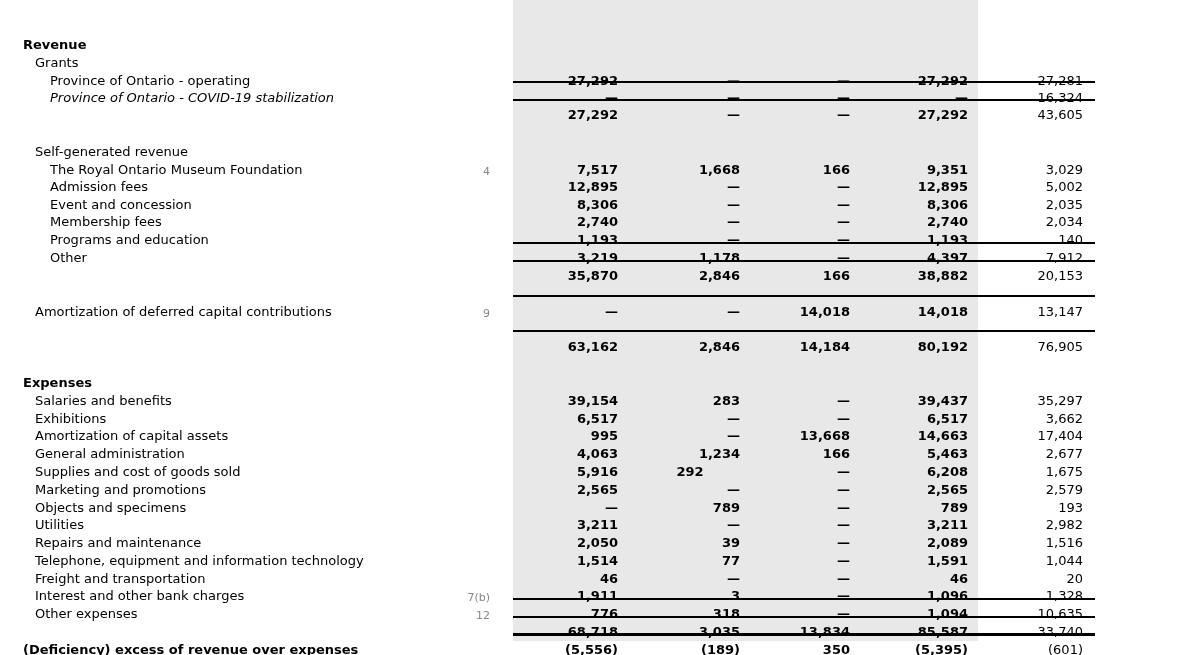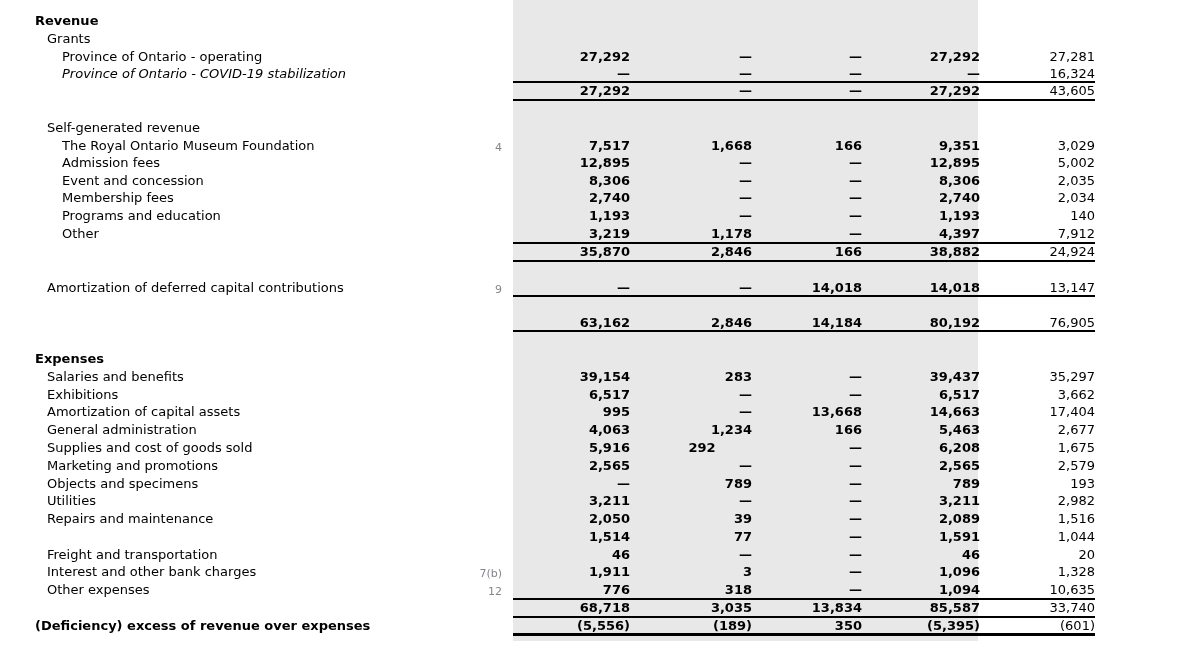--- a/index.html
+++ b/index.html
@@ -16,25 +16,26 @@
   .band {
     position: absolute;
     left: 513px;
     top: 0;
     width: 465px;
     height: 641px;
     background: #e8e8e8;
   }
   .row {
     position: absolute;
-    left: 12px;
+    left: 0;
     width: 1158px;
     height: 16px;
     line-height: 15px;
     white-space: nowrap;
+    margin-top: 24px;
   }
   .label { position: absolute; top: 0; white-space: nowrap; }
   .label.bold { font-weight: bold; }
   .note {
     position: absolute;
     left: 430px;
     width: 60px;
     top: 2px;
     text-align: right;
     font-size: 11px;
@@ -144,21 +145,21 @@
         <span class="cell" style="left: 755px; width: 95px;">—</span>
         <span class="cell" style="left: 858px; width: 110px;">4,397</span>
         <span class="cell prior" style="left: 983px; width: 100px;">7,912</span>
       </div>
       <div class="rule" style="top: 242px; background: rgb(0, 0, 0);"></div>
       <div class="row" style="top: 244px;">
         <span class="cell" style="left: 500px; width: 118px;">35,870</span>
         <span class="cell" style="left: 640px; width: 100px;">2,846</span>
         <span class="cell" style="left: 755px; width: 95px;">166</span>
         <span class="cell" style="left: 858px; width: 110px;">38,882</span>
-        <span class="cell prior" style="left: 983px; width: 100px;">24,924</span>
+        <span class="cell prior" style="left: 983px; width: 100px;">20,153</span>
       </div>
       <div class="rule" style="top: 260px; background: rgb(0, 0, 0);"></div>
       <div class="row" style="top: 280px;">
         <span class="label" style="left: 35px;">Amortization of deferred capital contributions</span>
         <span class="note" style="color: rgb(133, 133, 143);">9</span>
         <span class="cell" style="left: 500px; width: 118px;">—</span>
         <span class="cell" style="left: 640px; width: 100px;">—</span>
         <span class="cell" style="left: 755px; width: 95px;">14,018</span>
         <span class="cell" style="left: 858px; width: 110px;">14,018</span>
         <span class="cell prior" style="left: 983px; width: 100px;">13,147</span>
@@ -241,20 +242,21 @@
       </div>
       <div class="row" style="top: 511px;">
         <span class="label" style="left: 35px;">Repairs and maintenance</span>
         <span class="cell" style="left: 500px; width: 118px;">2,050</span>
         <span class="cell" style="left: 640px; width: 100px;">39</span>
         <span class="cell" style="left: 755px; width: 95px;">—</span>
         <span class="cell" style="left: 858px; width: 110px;">2,089</span>
         <span class="cell prior" style="left: 983px; width: 100px;">1,516</span>
       </div>
       <div class="row" style="top: 529px;">
+        <span class="label" style="left: 35px;">Telephone, equipment and information technology</span>
         <span class="cell" style="left: 500px; width: 118px;">1,514</span>
         <span class="cell" style="left: 640px; width: 100px;">77</span>
         <span class="cell" style="left: 755px; width: 95px;">—</span>
         <span class="cell" style="left: 858px; width: 110px;">1,591</span>
         <span class="cell prior" style="left: 983px; width: 100px;">1,044</span>
       </div>
       <div class="row" style="top: 547px;">
         <span class="label" style="left: 35px;">Freight and transportation</span>
         <span class="cell" style="left: 500px; width: 118px;">46</span>
         <span class="cell" style="left: 640px; width: 100px;">—</span>

